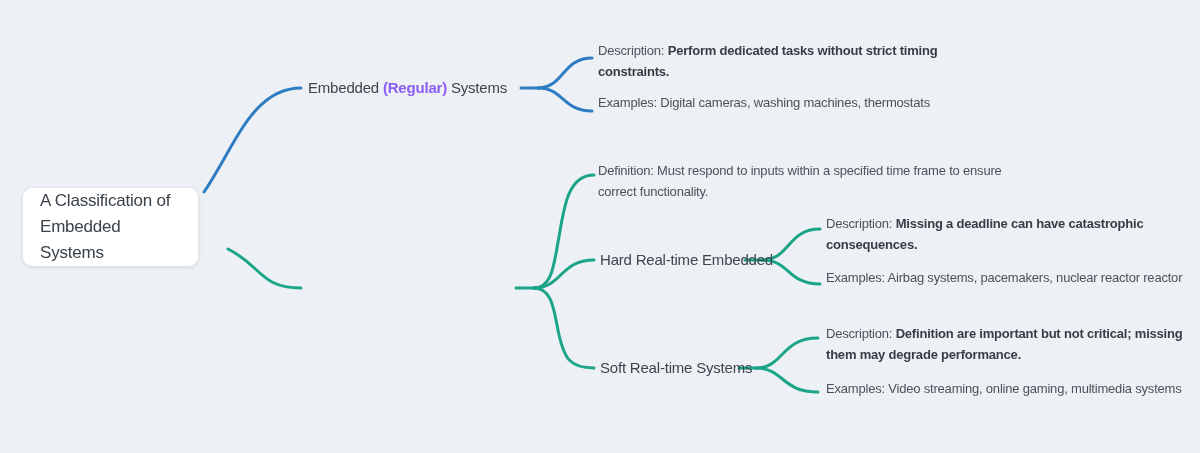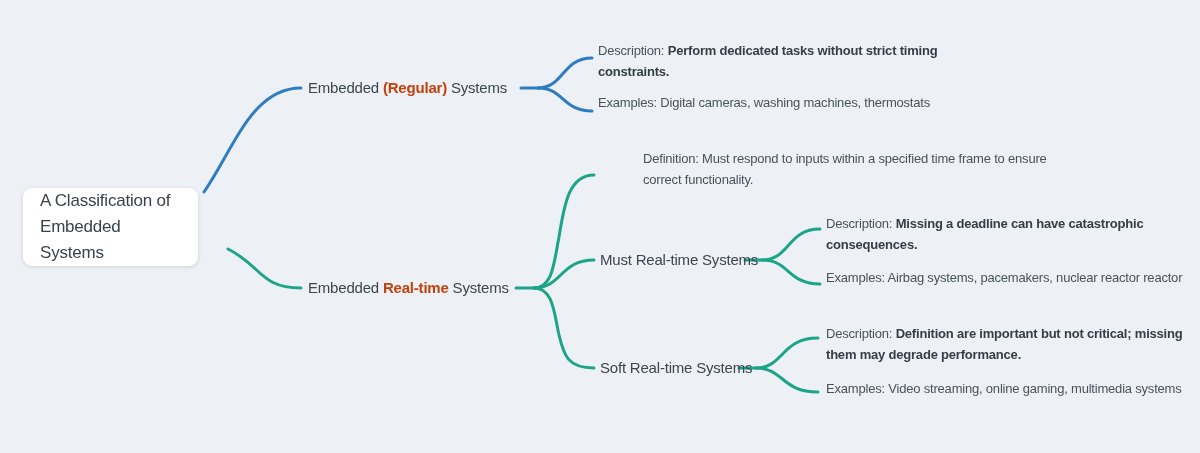--- a/index.html
+++ b/index.html
@@ -25,21 +25,21 @@
     display:flex;align-items:center;box-sizing:border-box;
     padding-left:17px;padding-right:10px;
   }
   .root-title{
     font-size:17px;line-height:26px;color:#3a424a;letter-spacing:-0.2px;
   }
   .branch-label{
     position:absolute;white-space:nowrap;
     font-size:15px;line-height:20px;color:#3d454e;letter-spacing:-0.2px;
   }
-  .branch-label b{font-weight:700;color:#c2410c;}
+  .branch-label b{font-weight:700;color:#8b5cf6;}
   .leaf{
     position:absolute;
     font-size:13px;line-height:21px;color:#4a525b;letter-spacing:-0.2px;
   }
   .leaf b{font-weight:700;color:#353d46;}
 </style>
 </head>
 <body>
 
 <div class="canvas">
@@ -65,25 +65,24 @@
   <div class="root-node">
     <div class="root-title">A Classification of Embedded Systems</div>
   </div>
 
   <div class="branch-label" style="left:308px;top:78px;"><span>Embedded </span><b>(Regular)</b><span> Systems</span></div>
 
   <div class="leaf" style="left:598px;top:40px;width:362px;"><span>Description: </span><b>Perform dedicated tasks without strict timing constraints.</b></div>
 
   <div class="leaf" style="left:598px;top:92px;width:362px;">Examples: Digital cameras, washing machines, thermostats</div>
 
-  <div class="branch-label" style="left:308px;top:278px;"><span>Embedded </span><b>Real-time</b><span> Systems</span></div>
 
-  <div class="leaf" style="left:598px;top:148px;width:412px;margin-left:45px;">Definition: Must respond to inputs within a specified time frame to ensure correct functionality.</div>
+  <div class="leaf" style="left:598px;top:160px;width:412px;">Definition: Must respond to inputs within a specified time frame to ensure correct functionality.</div>
 
-  <div class="branch-label" style="left:600px;top:250px;">Must Real-time Systems</div>
+  <div class="branch-label" style="left:600px;top:250px;">Hard Real-time Embedded</div>
 
   <div class="leaf" style="left:826px;top:213px;width:372px;"><span>Description: </span><b>Missing a deadline can have catastrophic consequences.</b></div>
 
   <div class="leaf" style="left:826px;top:267px;width:372px;">Examples: Airbag systems, pacemakers, nuclear reactor reactor</div>
 
   <div class="branch-label" style="left:600px;top:358px;">Soft Real-time Systems</div>
 
   <div class="leaf" style="left:826px;top:323px;width:372px;"><span>Description: </span><b>Definition are important but not critical; missing them may degrade performance.</b></div>
 
   <div class="leaf" style="left:826px;top:378px;width:372px;">Examples: Video streaming, online gaming, multimedia systems</div>

